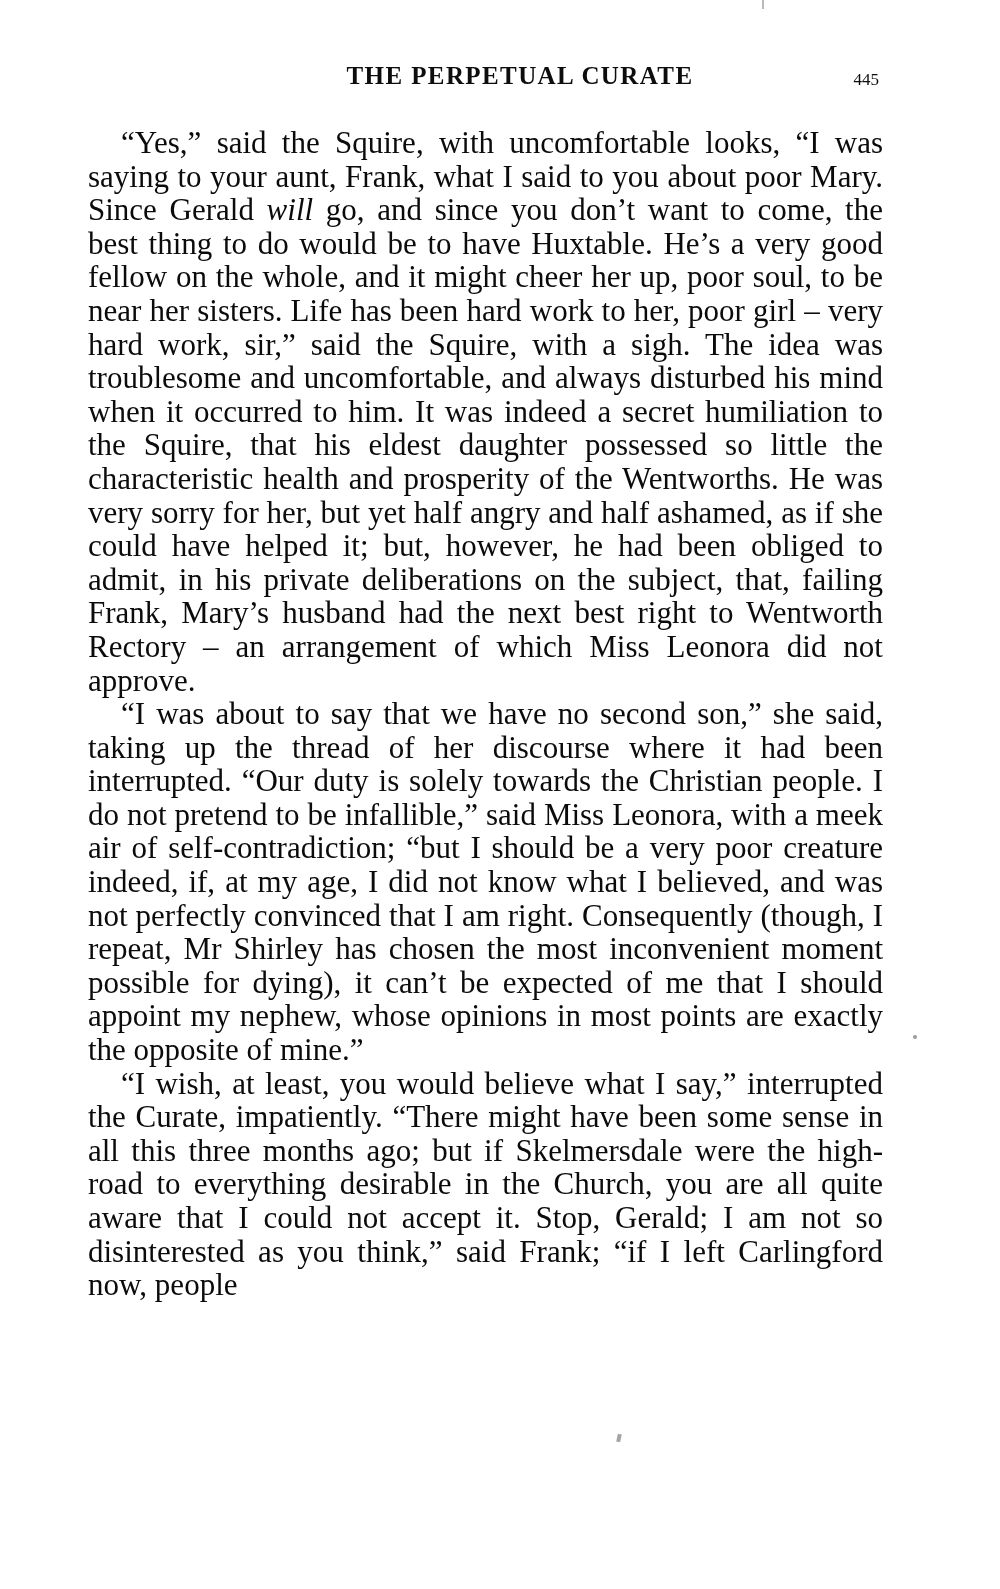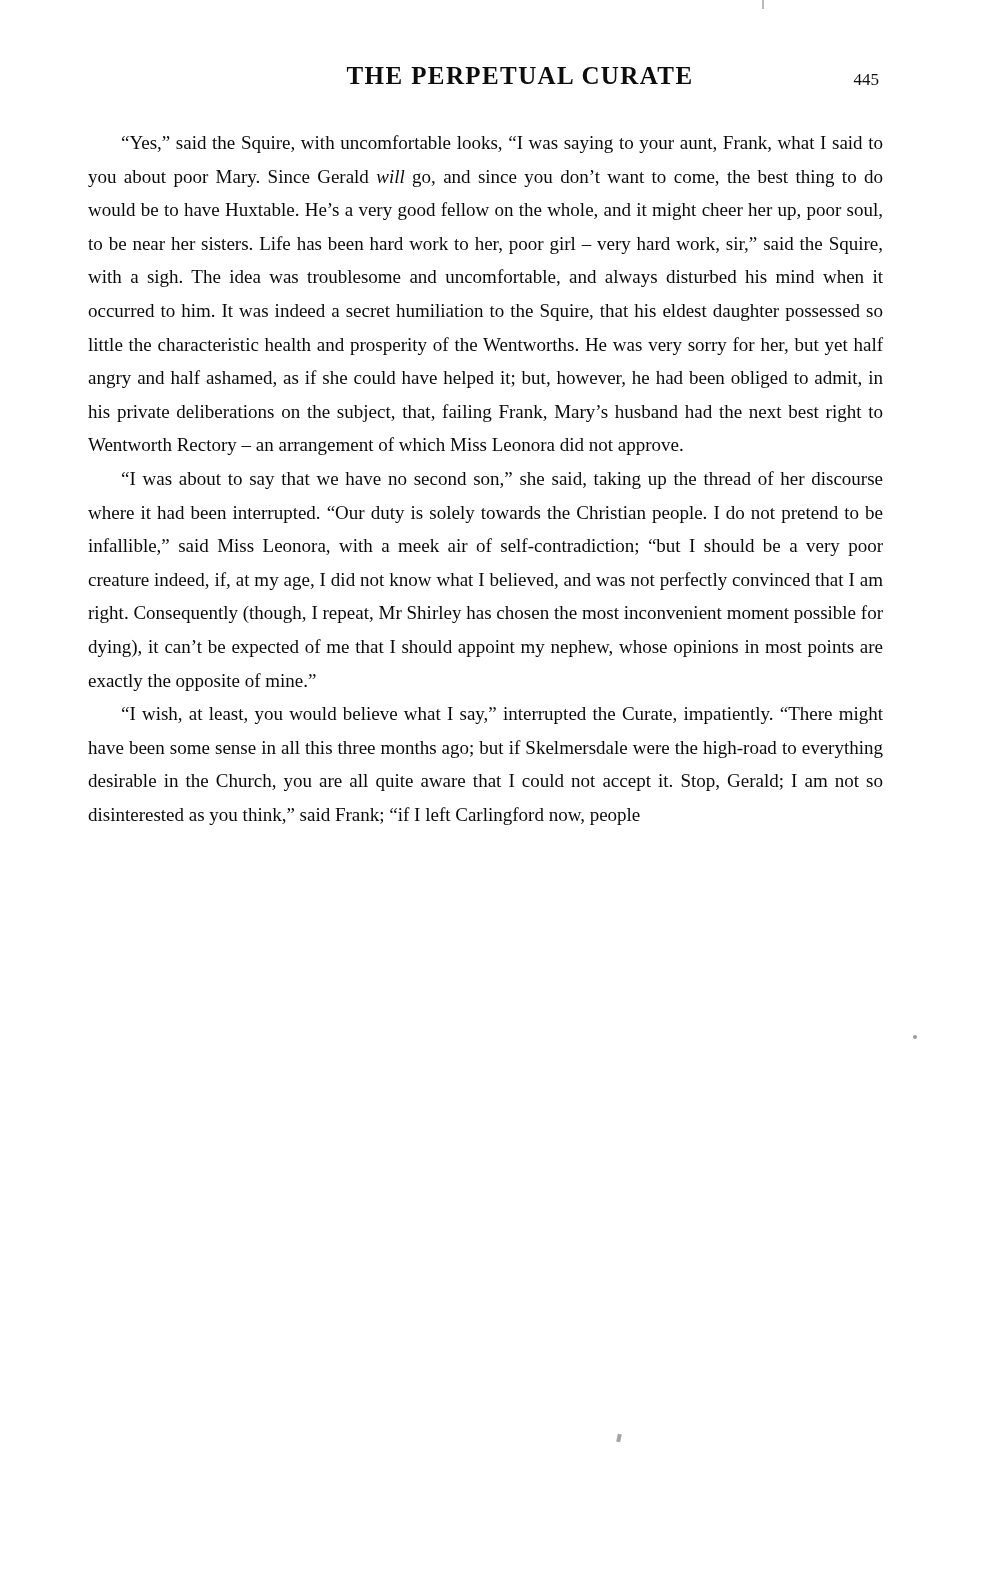--- a/index.html
+++ b/index.html
@@ -43,21 +43,21 @@
     font-weight: normal;
     font-size: 17px;
     color: #0d0d0d;
   }
   .textblock {
     position: absolute;
     left: 68px;
     top: 126px;
     width: 795px;
     font-family: "Liberation Serif", serif;
-    font-size: 19px;
+    font-size: 31px;
     line-height: 33.6px;
     color: #0b0b0b;
     text-align: justify;
     text-justify: inter-word;
   }
   .textblock p {
     margin: 0;
     text-indent: 33px;
     hyphens: none;
   }

